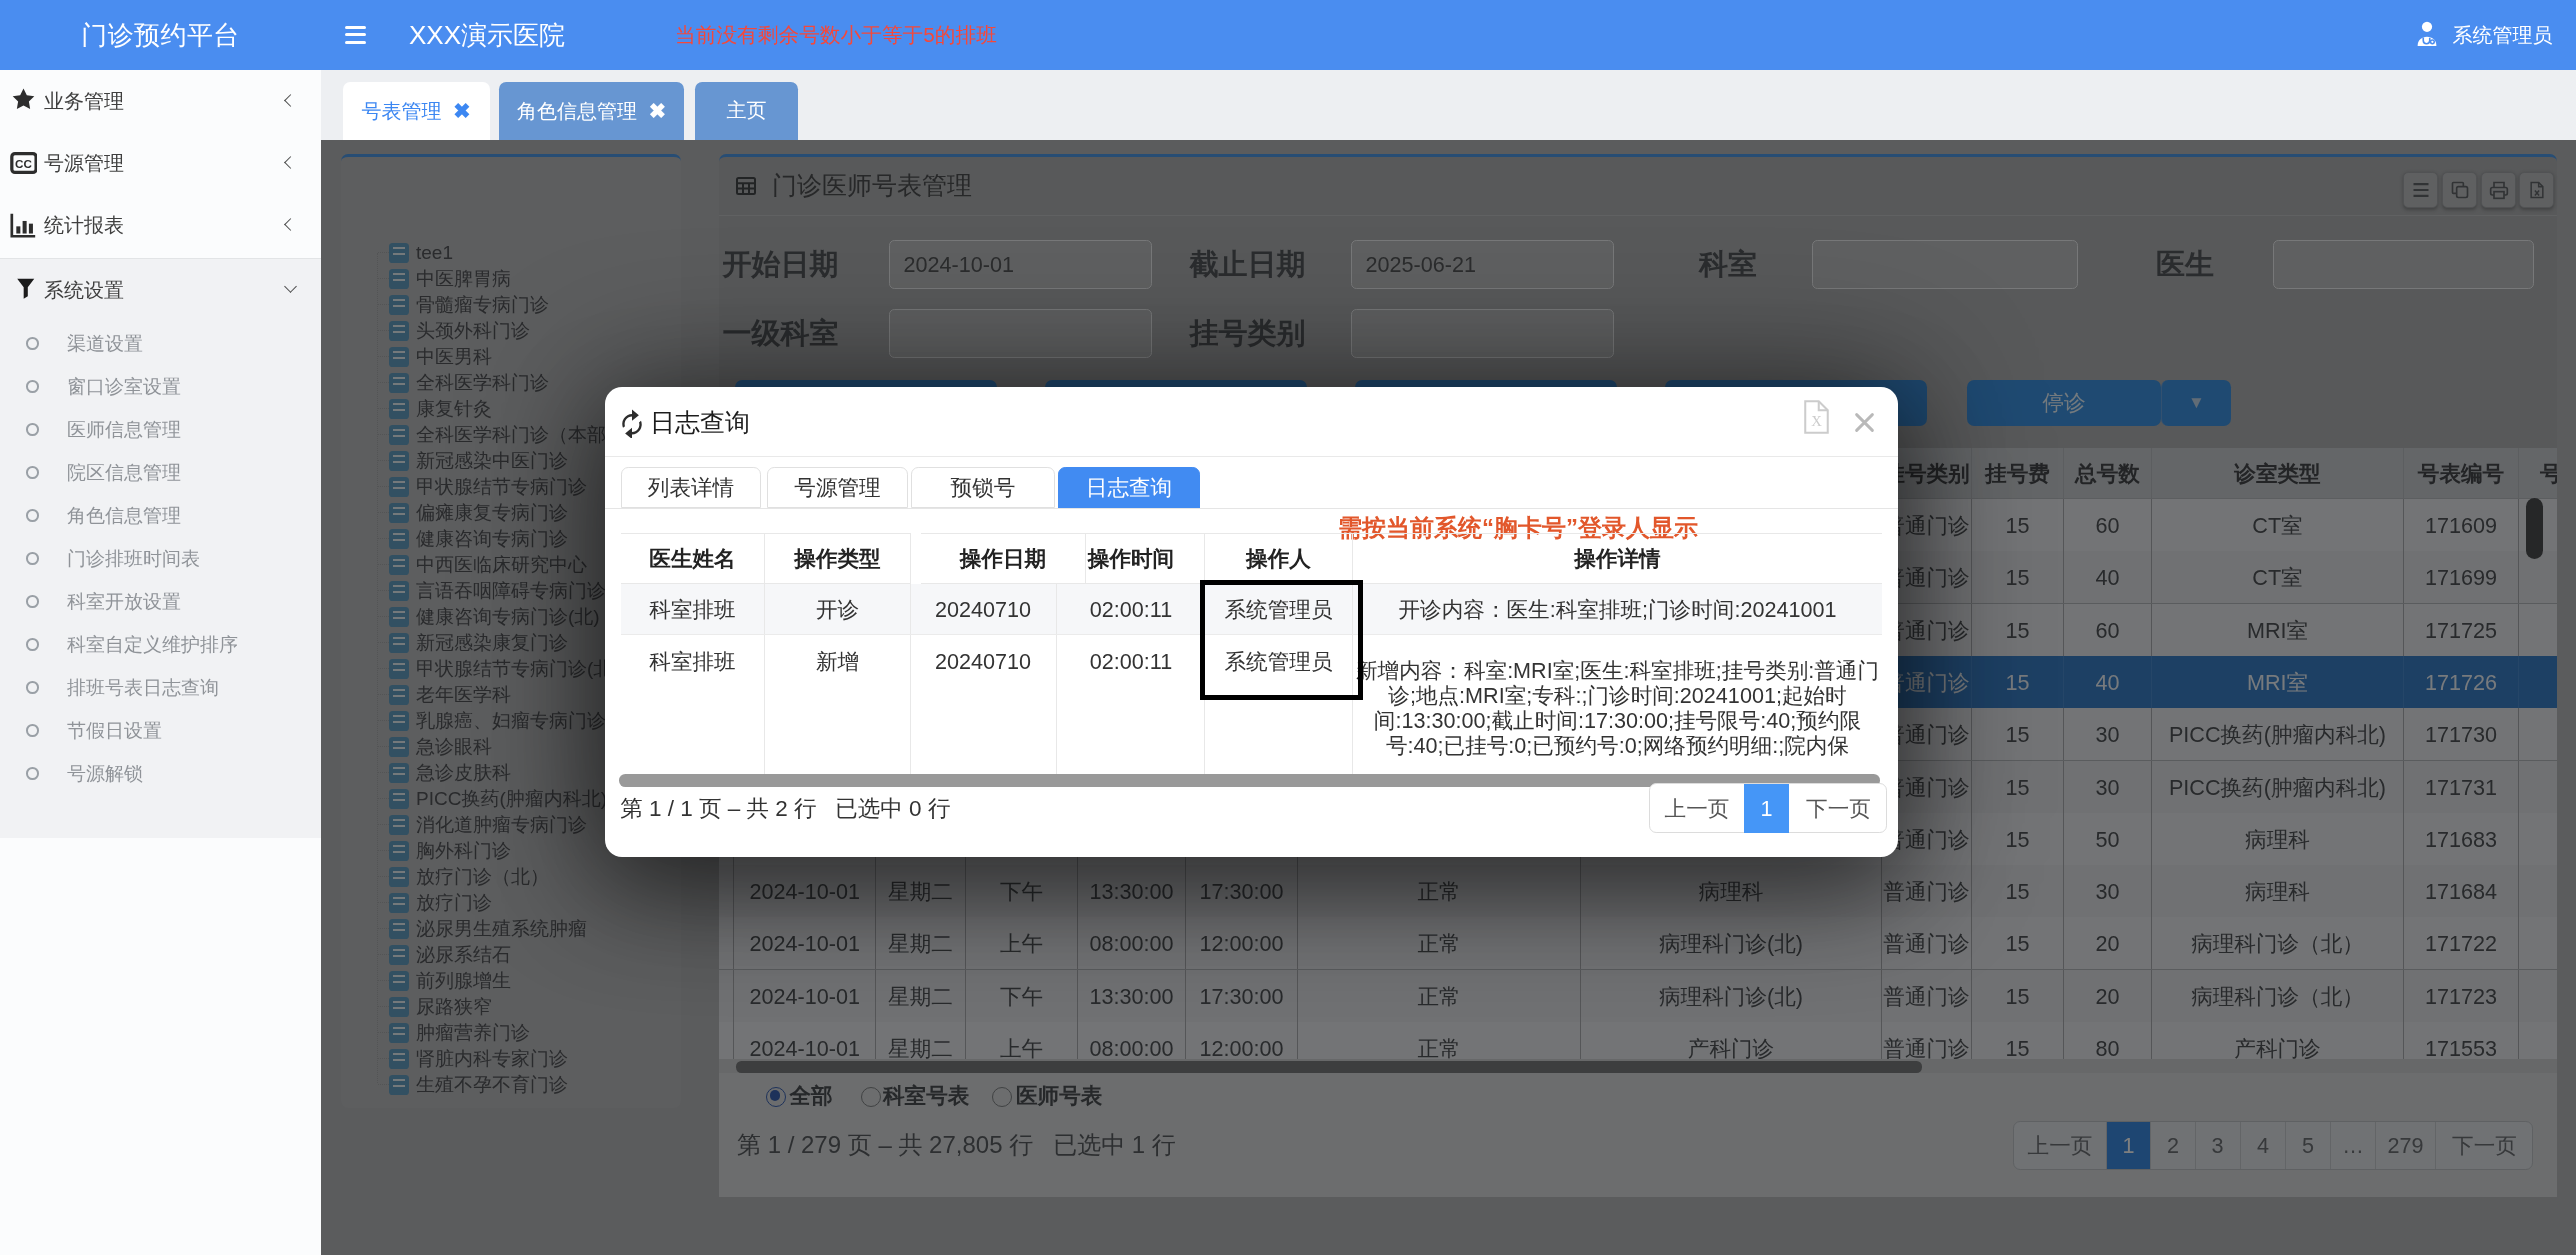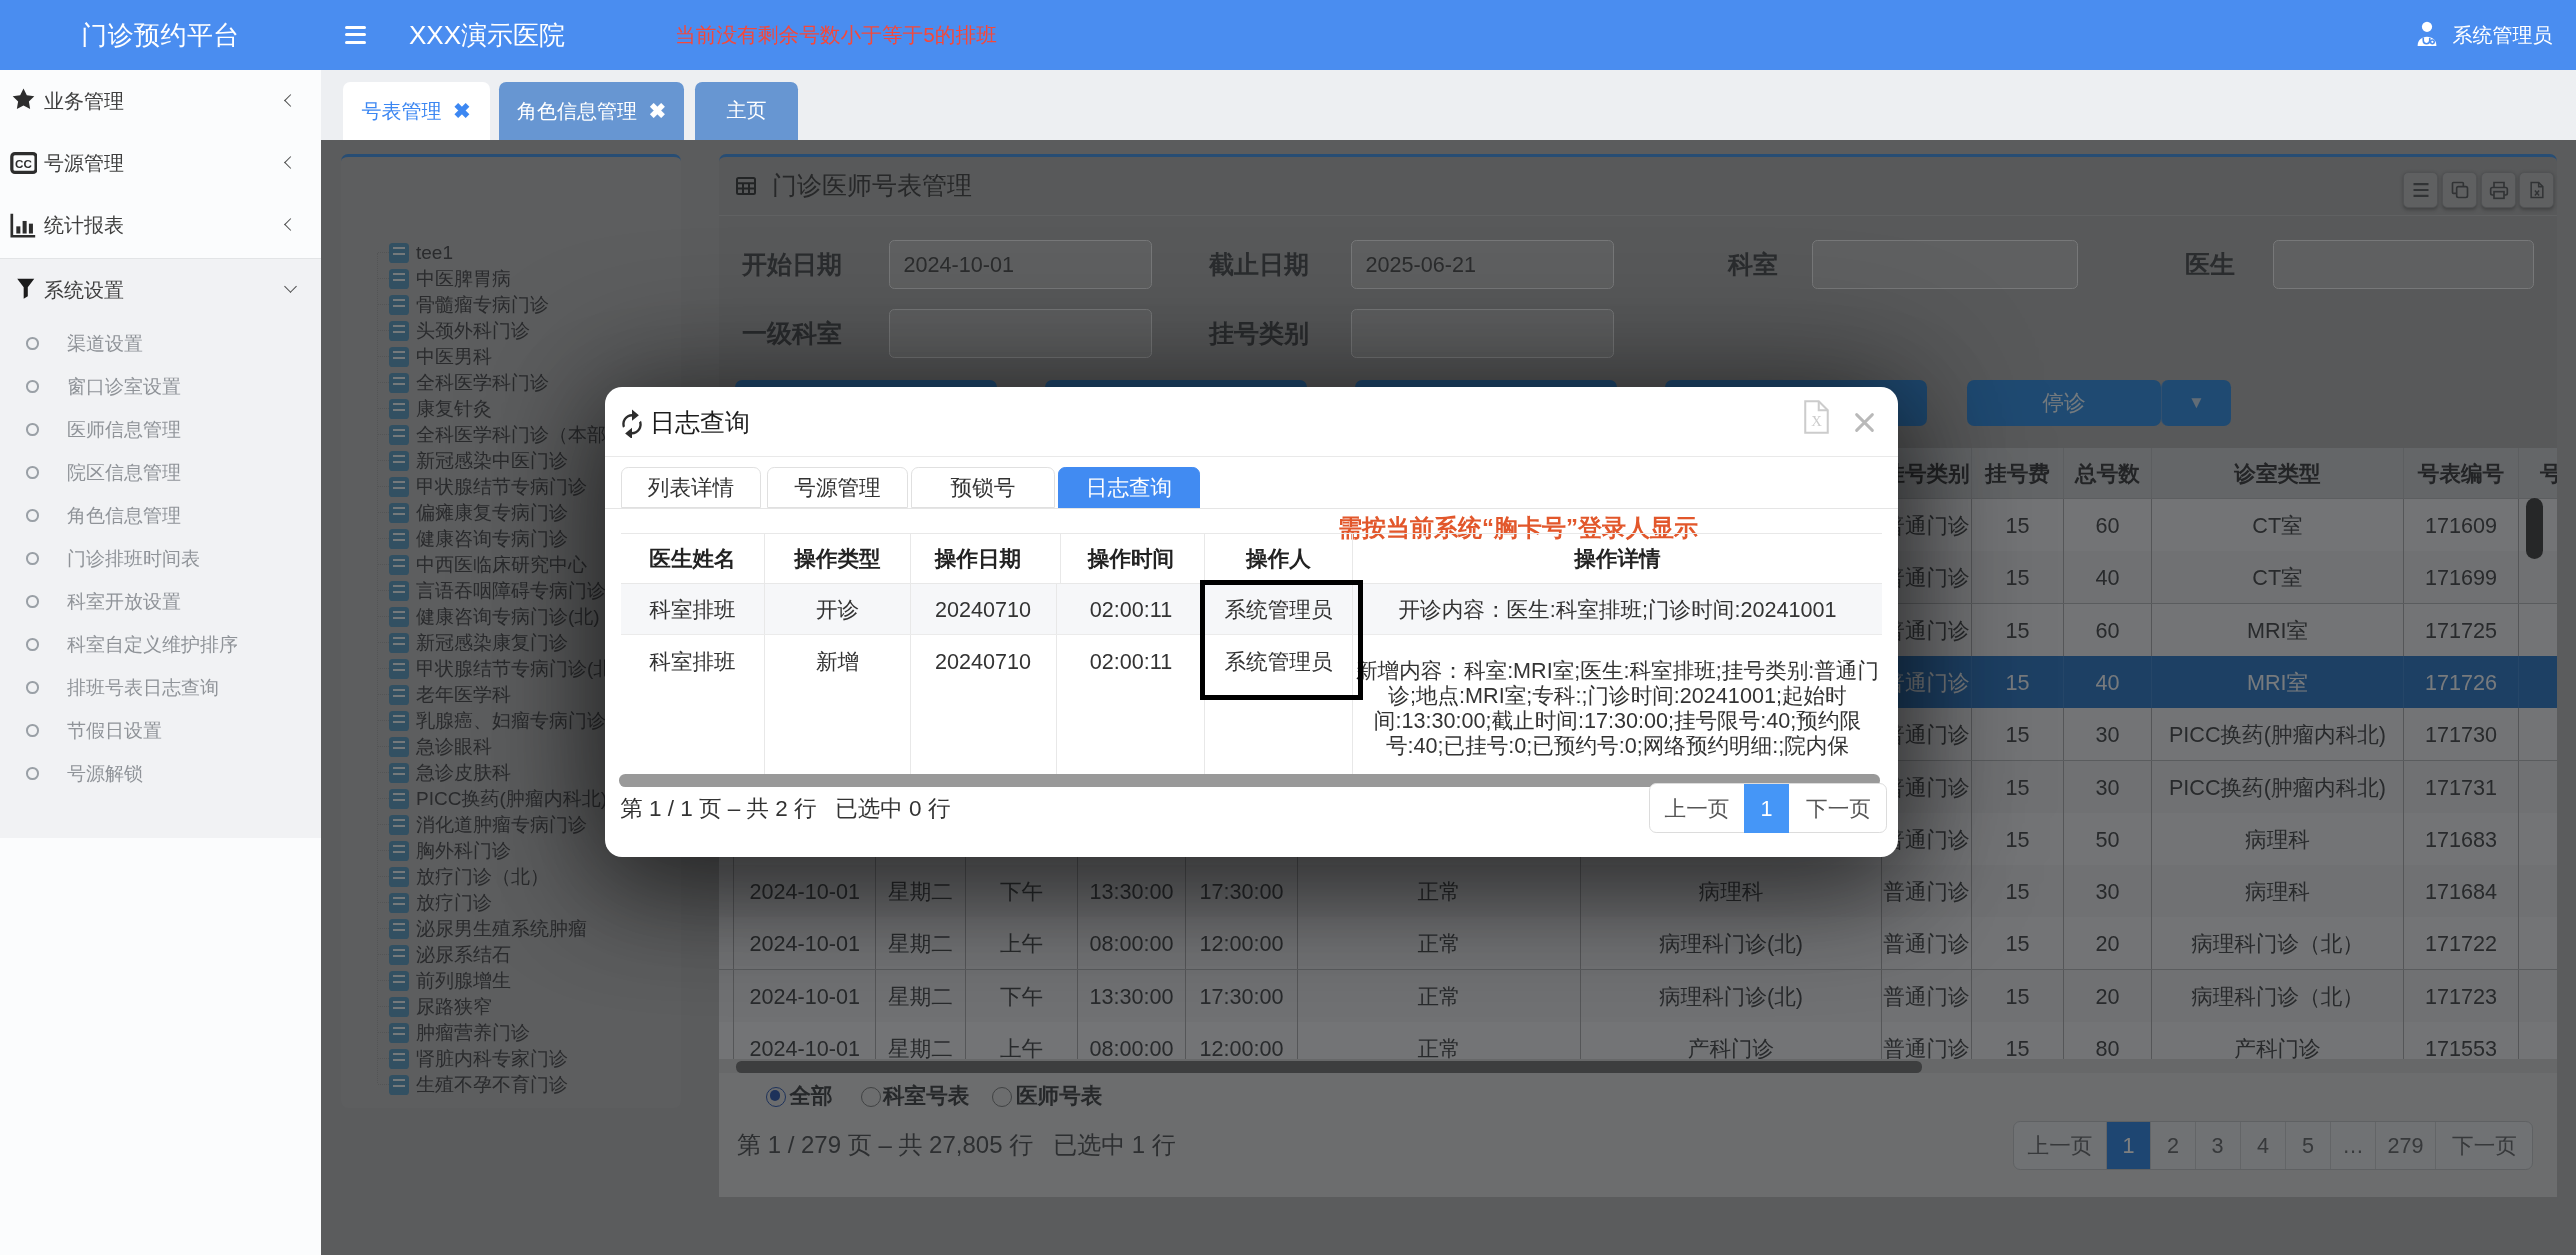--- a/index.html
+++ b/index.html
@@ -45,21 +45,21 @@
 
 #treebody{position:absolute;left:0;top:59px;right:0;bottom:0;overflow:hidden}
 #treeline{position:absolute;left:36px;top:37px;width:0;height:830px;border-left:1.8px dotted #a6a8aa}
 #treelist{position:absolute;left:0;top:0;right:0}
 .ti{position:relative;height:26px;line-height:26px;white-space:nowrap}
 .ti:before{content:"";position:absolute;left:37px;top:12px;width:10.8px;height:0;border-top:1.8px dotted #a6a8aa}
 .tic{position:absolute;left:48px;top:3.1px;width:20px;height:20px;border-radius:3.6px;background:#64a0c4}
 .tic:before{content:"";position:absolute;left:3.6px;top:4px;width:12.6px;height:11.7px;background:repeating-linear-gradient(#e8f2f6 0 2px,transparent 2px 6px)}
 .tl{position:absolute;left:75px;font-size:19px;color:#54565a}
 
-.flabel{position:absolute;height:49px;line-height:49px;font-size:25px;color:#54585c;font-weight:600;text-align:right}
+.flabel{position:absolute;height:49px;line-height:49px;font-size:29px;color:#54585c;font-weight:600;text-align:center}
 .finput{position:absolute;height:49px;border:0.9px solid #eef0f2;border-radius:5.4px;background:#bec0c2;font-size:21.6px;color:#56585a;line-height:47px;padding-left:13.5px}
 .btn{position:absolute;height:46px;background:#3e94e4;border-radius:7.2px;color:#e8f4fc;text-align:center;line-height:46px;font-size:21.6px}
 
 #mtable{position:absolute;left:0px;top:291px;width:1838px;height:627px;overflow:hidden}
 .tc{position:absolute;top:0;height:100%;line-height:51px;text-align:center;font-size:21.6px;color:#515458;border-right:0.9px solid #aaadb0}
 .thr{position:absolute;left:0;top:0;width:1886px;height:51px;border-bottom:0.9px solid #b8bcc0;font-weight:700;background:#c9cdd1}
 .thr .tc{font-weight:700;color:#46494c;border-right-color:#b8bcc0}
 .tr{position:absolute;left:0;width:1886px;height:53px;border-bottom:0.9px solid #b4b8bc;background:#e6e9ec}
 .tr .tc{line-height:53px}
 .tr.alt{background:#e0e3e6}
@@ -622,21 +622,21 @@
     <div class="mtab" style="left:0;width:140px">列表详情</div>
     <div class="mtab" style="left:146px;width:141px">号源管理</div>
     <div class="mtab" style="left:290px;width:144px">预锁号</div>
     <div class="mtab on" style="left:437px;width:142px">日志查询</div>
   </div>
   <div id="mtabline"></div>
   <div id="morange">需按当前系统“胸卡号”登录人显示</div>
   <div id="mtbl">
     <div class="mth" style="left:0;width:144px;border-left:none">医生姓名</div>
     <div class="mth" style="left:144px;width:146px">操作类型</div>
-    <div class="mth" style="left:275px;width:165px">操作日期</div>
+    <div class="mth" style="left:300px;width:165px">操作日期</div>
     <div class="mth" style="left:437px;width:147px">操作时间</div>
     <div class="mth" style="left:584px;width:148px">操作人</div>
     <div class="mth" style="left:732px;width:529px;border-right:none">操作详情</div>
     <div class="mrow1">
       <div class="mcell" style="left:0;width:144px">科室排班</div>
       <div class="mcell" style="left:144px;width:146px">开诊</div>
       <div class="mcell" style="left:289px;width:147px">20240710</div>
       <div class="mcell" style="left:437px;width:147px">02:00:11</div>
       <div class="mcell" style="left:584px;width:148px">系统管理员</div>
       <div class="mcell" style="left:732px;width:529px;border-right:none">开诊内容：医生:科室排班;门诊时间:20241001</div>

